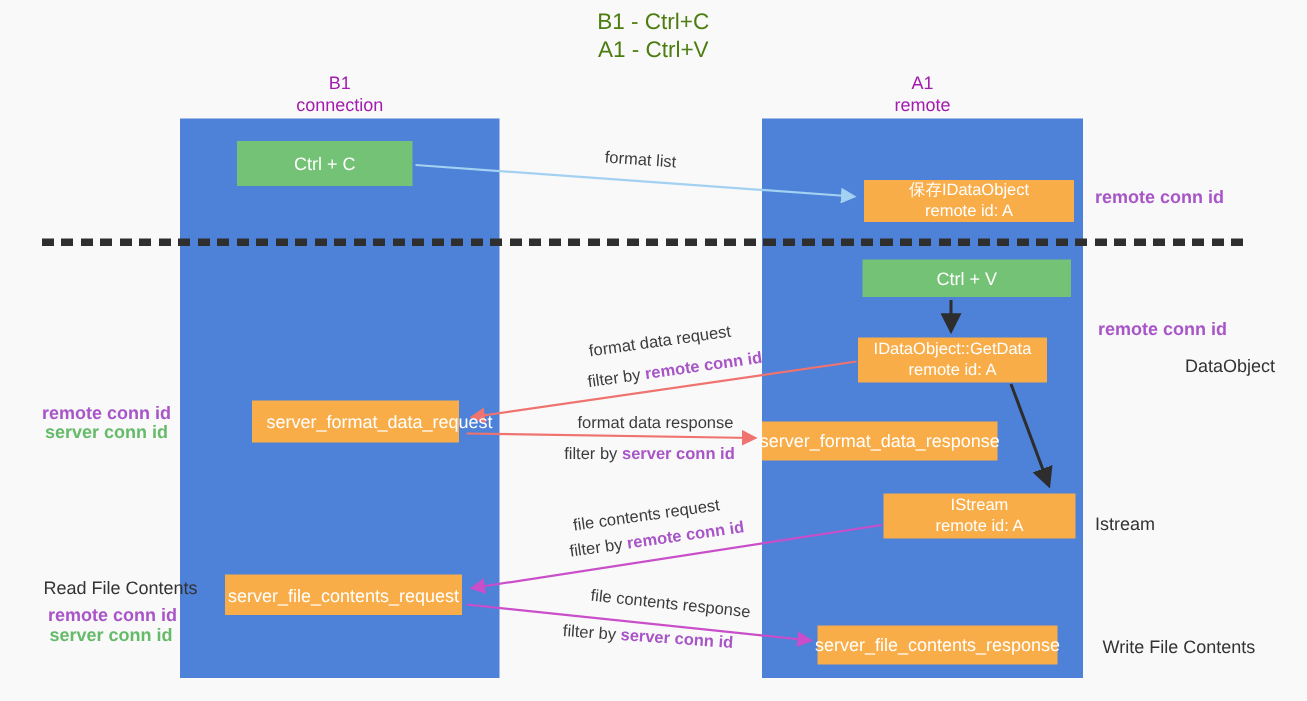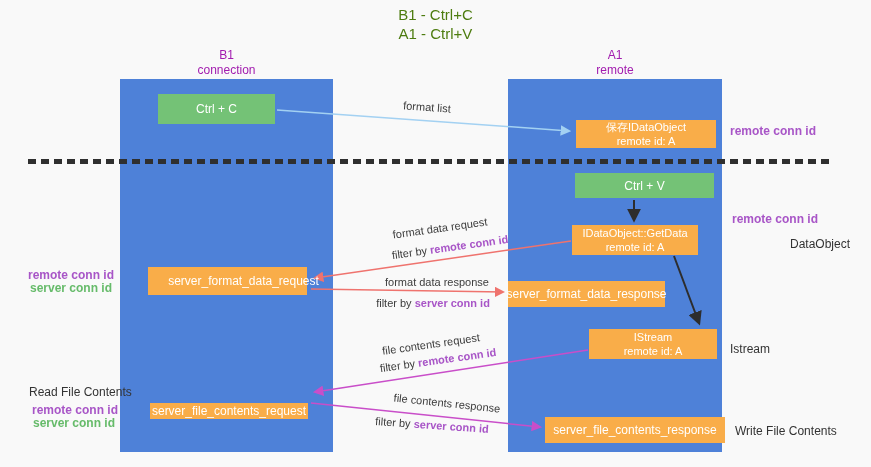--- a/index.html
+++ b/index.html
@@ -132,32 +132,32 @@
     <div class="l2">remote id: A</div>
   </div>
 
   <div class="box green keybox" style="left:575px; top:173px; width:139px; height:25px;">Ctrl + V</div>
 
   <div class="box orange" style="left:572px; top:225px; width:126px; height:30px;">
     <div class="l1">IDataObject::GetData</div>
     <div class="l2">remote id: A</div>
   </div>
 
-  <div class="box orange single" style="left:148px; top:267px; width:159px; height:28px;padding-left:32px;">server_format_data_request</div>
+  <div class="box orange single" style="left:168px; top:267px; width:138px; height:28px;padding-left:32px;">server_format_data_request</div>
 
   <div class="box orange single" style="left:508px; top:281px; width:157px; height:26px;">server_format_data_response</div>
 
   <div class="box orange" style="left:589px; top:329px; width:128px; height:30px;">
     <div class="l1">IStream</div>
     <div class="l2">remote id: A</div>
   </div>
 
-  <div class="box orange single" style="left:150px; top:403px; width:158px; height:16px;">server_file_contents_request</div>
+  <div class="box orange single" style="left:150px; top:383px; width:158px; height:27px;">server_file_contents_request</div>
 
-  <div class="box orange single" style="left:545px; top:417px; width:180px; height:26px;">server_file_contents_response</div>
+  <div class="box orange single" style="left:545px; top:417px; width:160px; height:26px;">server_file_contents_response</div>
 
   <div class="side purple" style="left:730px; top:124px;">remote conn id</div>
   <div class="side purple" style="left:732px; top:212px;">remote conn id</div>
   <div class="side" style="left:769px; top:237px;margin-left:21px;">DataObject</div>
   <div class="side" style="left:730px; top:342px;">Istream</div>
   <div class="side" style="left:735px; top:424px;">Write File Contents</div>
 
   <div class="side purple" style="left:28px; top:268px;">remote conn id</div>
   <div class="side greenlbl" style="left:30px; top:281px;">server conn id</div>
   <div class="side" style="left:29px; top:385px;">Read File Contents</div>

